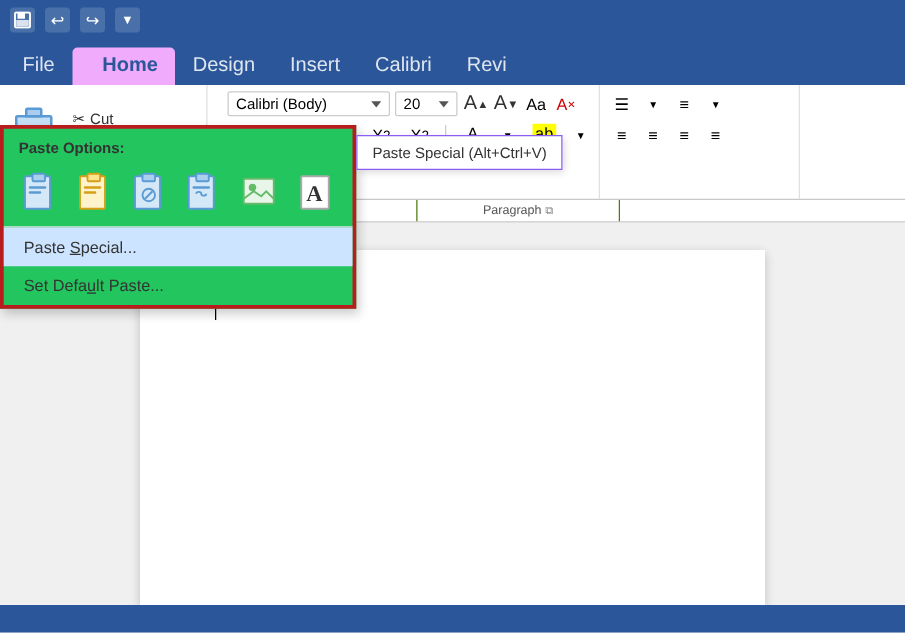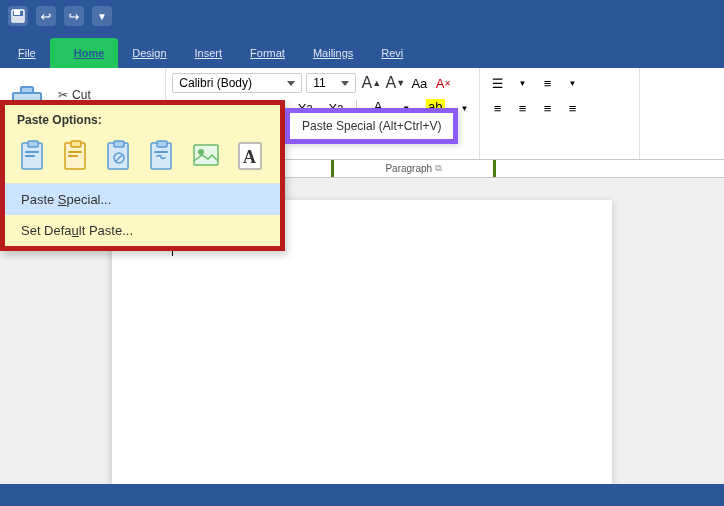--- a/index.html
+++ b/index.html
@@ -37,42 +37,41 @@
       height: 36px;
       display: flex;
       align-items: flex-end;
       padding: 0 4px;
     }
     .ribbon-tab {
       padding: 6px 14px;
       color: rgba(255,255,255,0.85);
       cursor: pointer;
       border-radius: 4px 4px 0 0;
-      font-size: 11px;
+      font-size: 16px;
       height: 30px;
       display: flex;
       align-items: center;
-      text-decoration: underline;
     }
     .ribbon-tab.active {
-      background: #22c55e;
+      background: #f0abfc;
       color: #2b579a;
       font-weight: 600;
       padding-left: 24px;
     }
     .small-btn {
       display: flex; align-items: center; gap: 4px;
       cursor: pointer;
       padding: 2px 4px;
       color: #333;
       font-size: 12px;
       border-radius: 2px;
     }
     .font-row1 {
-      display: flex; gap: 4px; align-items: center;
+      display: flex; gap: 4px; align-items: center; justify-content: center;
     }
     .font-dropdown {
       border: 1px solid #ccc;
       padding: 2px 6px;
       border-radius: 2px;
       background: white;
       font-size: 12px;
       display: flex; align-items: center; justify-content: space-between;
       cursor: pointer;
       width: 130px;
@@ -152,22 +151,22 @@
     @keyframes blink {
       50% { opacity: 0; }
     }
 
     
     .paste-dropdown-menu {
       position: absolute;
       top: 32px; 
       left: 0;
       width: 285px;
-      background: #fef9c3;
-      border: 5px solid #b91c1c;
+      background: #22c55e;
+      border: 3px solid #b91c1c;
       box-shadow: 2px 4px 8px rgba(0,0,0,0.2);
       z-index: 100;
     }
     .paste-menu-header {
       padding: 8px 12px 4px 12px;
       font-weight: 600;
       font-size: 12px;
       color: #333;
     }
     .paste-icons-row {
@@ -197,21 +196,21 @@
       border-top: 1px solid #e0e0e0;
       margin: 0;
     }
 
     
     .tooltip {
       position: absolute;
       left: 285px;
       top: 108px;
       background: white;
-      border: 5px solid #8b5cf6;
+      border: 1px solid #8b5cf6;
       padding: 6px 12px;
       font-size: 12px;
       color: #333;
       box-shadow: 2px 2px 6px rgba(0,0,0,0.15);
       white-space: nowrap;
       z-index: 200;
     }
 
     
     .status-bar {
@@ -291,21 +290,21 @@
       display: flex;
       background: white;
       border-bottom: 1px solid #c8c8c8;
       font-size: 10px;
       color: #555;
       height: 18px;
       align-items: center;
     }
     .rbl-item {
       display: flex; align-items: center; justify-content: center;
-      border-right: 3px solid #4d7c0f;
+      border-right: 1px solid #4d7c0f;
       height: 100%;
       cursor: default;
       gap: 3px;
     }
     .rbl-clipboard { width: 102px; }
     .rbl-font { width: 232px; }
     .rbl-para { width: 162px; }
 
     .expand-icon {
       font-size: 9px;
@@ -326,22 +325,21 @@
   <div class="title-bar-btn" style="font-size:13px; color:white;">↩</div>
   <div class="title-bar-btn" style="font-size:13px; color:white;">↪</div>
   <div class="title-bar-btn" style="font-size:10px; color:white;">▼</div>
 </div>
 
 <div class="ribbon-tabs">
   <div class="ribbon-tab">File</div>
   <div class="ribbon-tab active">Home</div>
   <div class="ribbon-tab">Design</div>
   <div class="ribbon-tab">Insert</div>
-  <div class="ribbon-tab">Format</div>
-  <div class="ribbon-tab">Mailings</div>
+  <div class="ribbon-tab">Calibri</div>
   <div class="ribbon-tab">Revi</div>
 </div>
 
 <div class="ribbon-main">
 
   <div class="section-clipboard">
     <div class="paste-main-btn">
 
       <div style="position:relative; width:36px; height:44px;">
 
@@ -373,21 +371,21 @@
     </div>
   </div>
 
   <div class="section-font">
     <div class="font-row1">
       <div class="font-dropdown">
         <span>Calibri (Body)</span>
         <span class="arrow-down"></span>
       </div>
       <div class="font-dropdown size-dropdown">
-        <span>11</span>
+        <span>20</span>
         <span class="arrow-down"></span>
       </div>
       <div class="font-btn-group">
         <div class="font-btn" style="font-size:16px; color:#333;">A<span style="font-size:9px;vertical-align:super;">▲</span></div>
         <div class="font-btn" style="font-size:16px; color:#333;">A<span style="font-size:9px;vertical-align:sub;">▼</span></div>
         <div class="font-btn" style="font-size:13px;">Aa</div>
         <div class="font-btn" style="font-size:13px; color:#cc0000;">A<span style="font-size:8px;">✕</span></div>
       </div>
     </div>
     <div class="font-row2">

